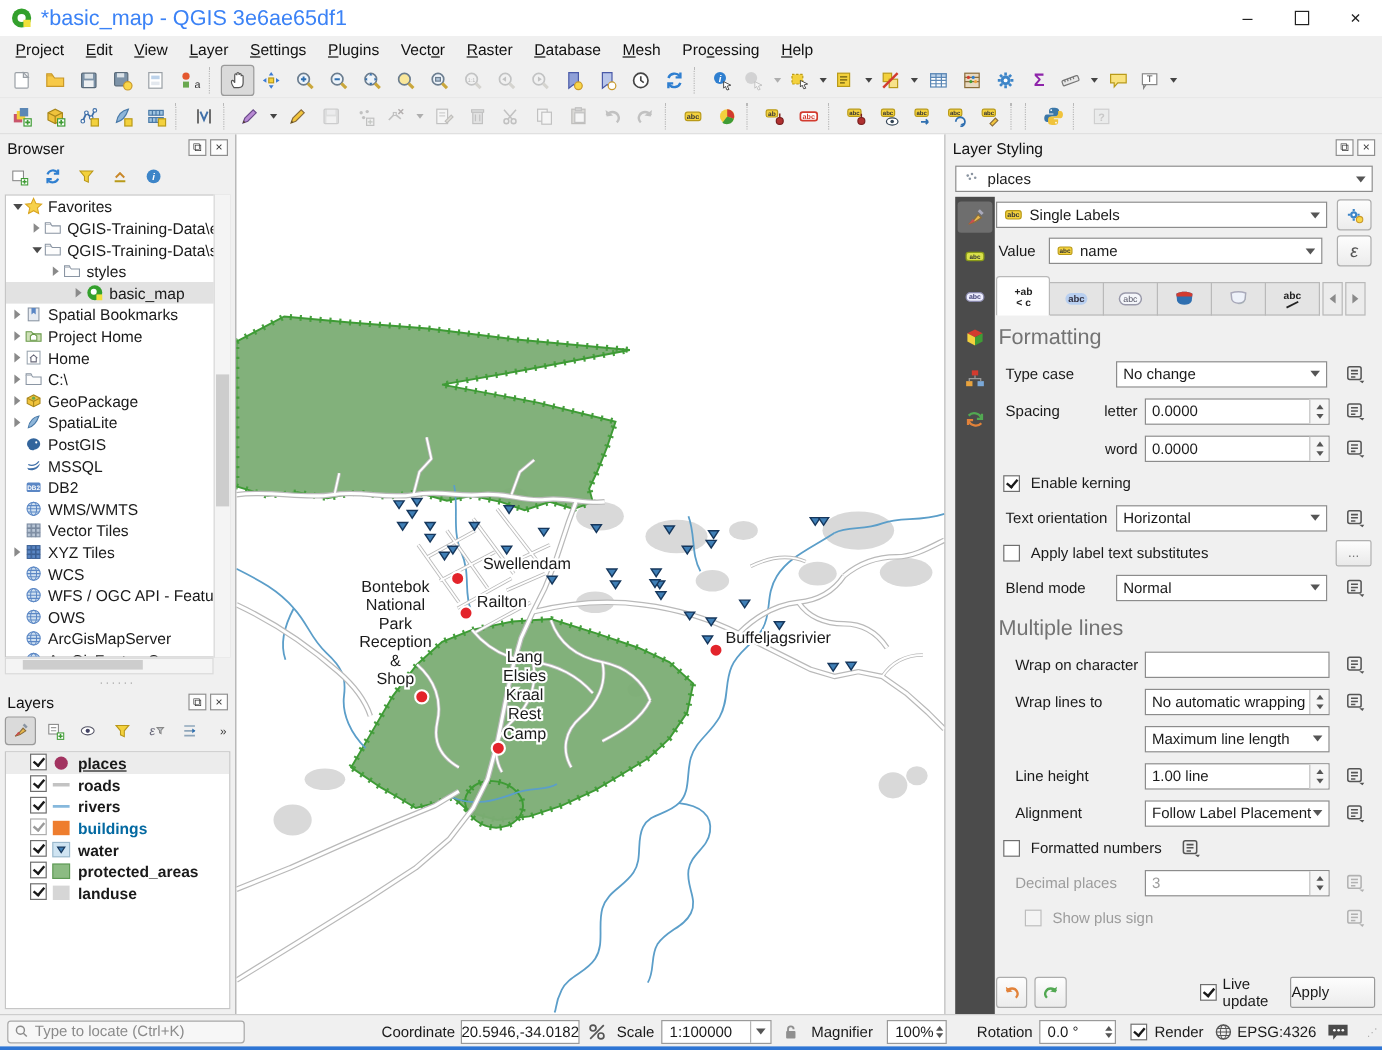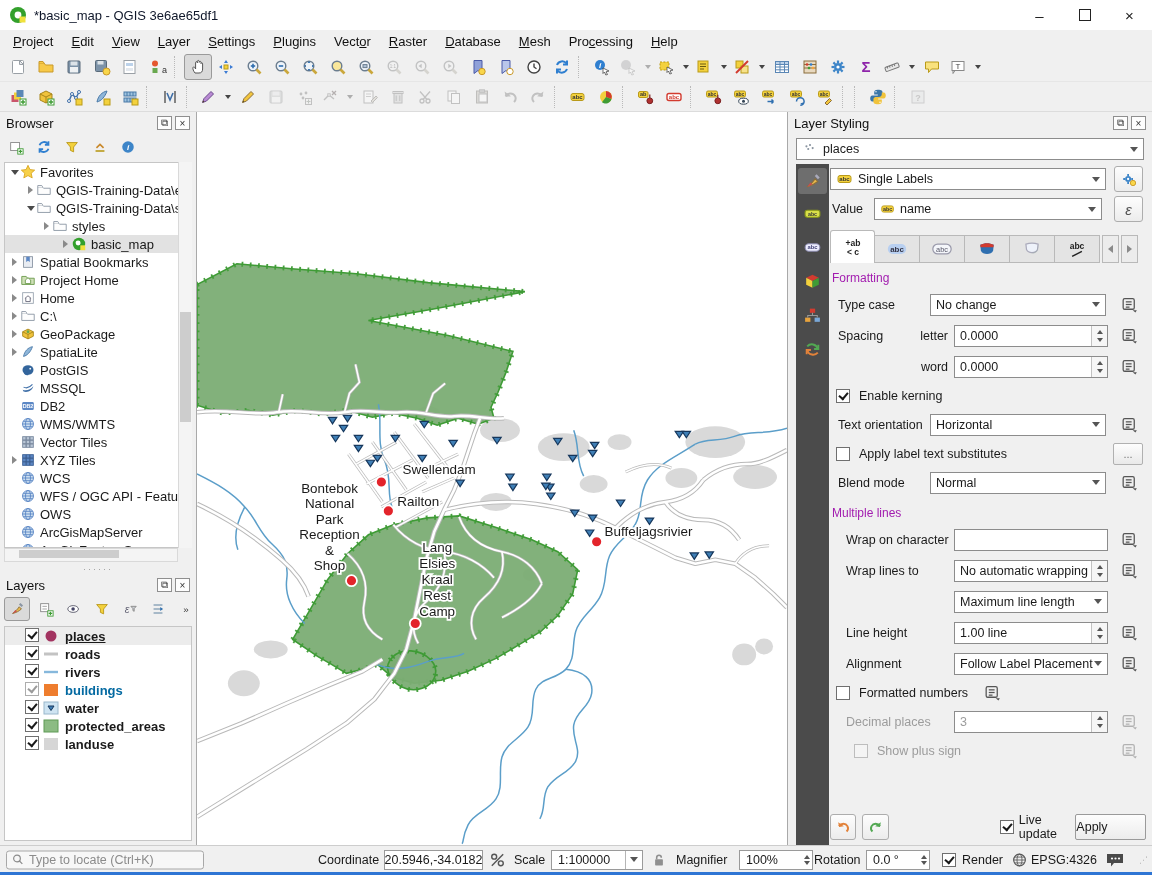--- a/index.html
+++ b/index.html
@@ -1,21 +1,21 @@
 <!DOCTYPE html>
 <html><head>
 <meta charset="utf-8">
 <style>
   html,body{margin:0;padding:0;background:#888;}
   #app{position:relative;width:1152px;height:875px;background:#f0f0f0;
        font-family:"Liberation Sans",sans-serif;font-size:13px;color:#1a1a1a;overflow:hidden;}
   
   #titlebar{position:absolute;left:0;top:0;width:1152px;height:30px;background:#fff;border-bottom:1px solid #e4e4e4;display:flex;align-items:center;}
   #qgis-logo{width:20px;height:20px;margin:0 6px 0 8px;}
-  #win-title{font-size:13px;color:#0f172a;}
+  #win-title{font-size:18px;color:#3b82f6;}
   #win-controls{margin-left:auto;display:flex;height:30px;}
   .win-btn{width:45px;height:30px;display:flex;align-items:center;justify-content:center;color:#222;font-size:15px;}
   .win-btn .maxbox{width:10px;height:10px;border:1px solid #222;}
   
   #menubar{position:absolute;left:0;top:30px;width:1152px;height:22px;background:#f0f0f0;display:flex;align-items:center;padding-left:4px;box-sizing:border-box;}
   .menu-item{padding:2px 9px;font-size:13px;color:#111;}
   
   .toolbar{position:absolute;left:0;width:1152px;height:30px;background:#f0f0f0;display:flex;align-items:center;padding-left:4px;box-sizing:border-box;}
   #toolbar1{top:52px;border-bottom:1px solid #e6e6e6;}
   #toolbar2{top:82px;border-bottom:1px solid #dcdcdc;}
@@ -81,21 +81,21 @@
   .sdn{width:0;height:0;border-left:3.5px solid transparent;border-right:3.5px solid transparent;border-top:4px solid #555;}
   .srow{position:relative;}
   .rlabel{position:absolute;left:8px;top:50%;transform:translateY(-50%);color:#1a1a1a;}
   .rlabel.ind{left:16px;}
   .rlabel.gray, .graytext{color:#9c9c9c;}
   .rsub{position:absolute;left:0;width:118px;text-align:right;top:50%;transform:translateY(-50%);}
   .rctl{position:absolute;top:50%;transform:translateY(-50%);}
   .override{position:absolute;left:287px;top:50%;transform:translateY(-50%);width:24px;height:22px;display:flex;align-items:center;justify-content:center;}
   .override svg{width:19px;height:19px;}
   .override.dis{opacity:.4;}
-  .s-heading{font-size:12px;color:#a21caf;padding:8px 0 4px 2px;}
+  .s-heading{font-size:18px;color:#737373;padding:8px 0 4px 2px;}
   .ellipsis-btn{position:absolute;left:283px;top:50%;transform:translateY(-50%);width:28px;height:20px;background:linear-gradient(#fdfdfd,#e9e9e9);border:1px solid #b0b0b0;border-radius:2px;display:flex;align-items:center;justify-content:center;color:#777;font-size:11px;}
   #format-tabs{display:flex;align-items:flex-end;height:33px;margin-top:6px;}
   .ftab{width:45px;height:28px;background:#e4e4e4;border:1px solid #b9b9b9;border-left:none;display:flex;align-items:center;justify-content:center;box-sizing:border-box;}
   .ftab:first-of-type{border-left:1px solid #b9b9b9;}
   .ftab.active{background:#fff;height:33px;border-bottom:none;border-radius:3px 3px 0 0;}
   .ftab svg{width:22px;height:22px;}
   .ftab-scroll{width:17px;height:28px;background:#ececec;border:1px solid #b9b9b9;margin-left:2px;display:flex;align-items:center;justify-content:center;box-sizing:border-box;}
   #styling-footer{position:absolute;left:42px;right:6px;bottom:4px;height:28px;display:flex;align-items:center;}
   .foot-btn{width:27px;height:24px;background:linear-gradient(#fdfdfd,#ececec);border:1px solid #adadad;border-radius:3px;display:flex;align-items:center;justify-content:center;margin-right:6px;}
   .foot-btn svg{width:16px;height:16px;}
@@ -1607,21 +1607,21 @@
       <span>1:100000</span>
       <span style="margin-left:auto;width:16px;height:18px;border-left:1px solid #b5b5b5;display:flex;align-items:center;justify-content:center">
           <span style="width:0;height:0;border-left:4px solid transparent;border-right:4px solid transparent;border-top:5px solid #555"></span>
         </span>
     </div>
     <svg class="sb" style="left:652px" width="14" height="15" viewBox="0 0 18 18">
         <rect x="4" y="8" width="10" height="8" rx="1" fill="#8f8f8f"></rect>
         <path d="M6 8 V6 a3 3 0 0 1 6 0" fill="none" stroke="#8f8f8f" stroke-width="2"></path>
       </svg>
     <span class="sb" style="left:676px">Magnifier</span>
-    <div class="sb sb-box" style="left:739px;width:74px;justify-content:flex-start;padding-left:6px">
+    <div class="sb sb-box" style="left:739px;width:50px;justify-content:flex-start;padding-left:6px">
       <span>100%</span>
       <span style="margin-left:auto;display:flex;flex-direction:column;gap:2px;padding-right:2px">
           <span class="sup"></span>
           <span class="sdn"></span>
         </span>
     </div>
     <span class="sb" style="left:814px">Rotation</span>
     <div class="sb sb-box" style="left:866px;width:64px;justify-content:flex-start;padding-left:6px">
       <span>0.0 °</span>
       <span style="margin-left:auto;display:flex;flex-direction:column;gap:2px;padding-right:2px">

